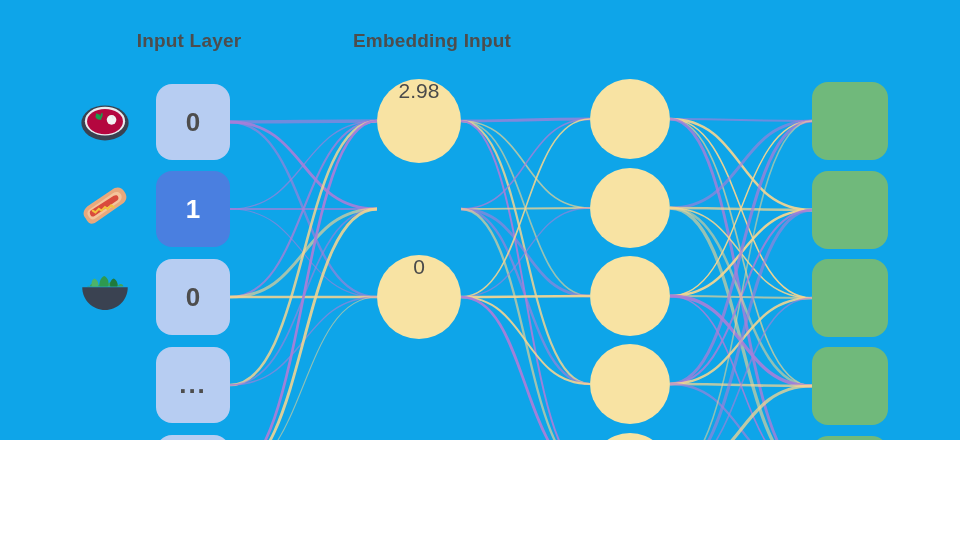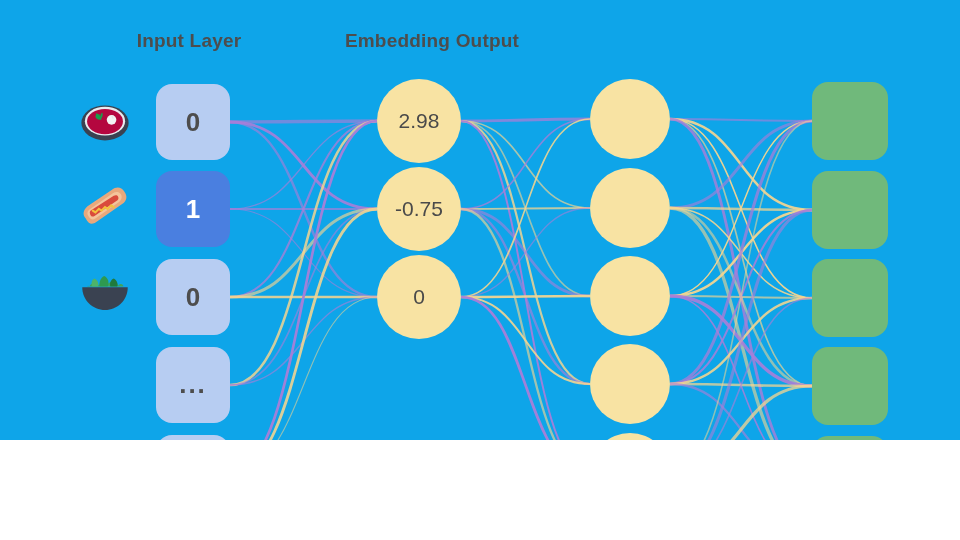--- a/index.html
+++ b/index.html
@@ -66,21 +66,21 @@
     font-size: 26px;
     line-height: 0.6;
   }
   .embed-node {
     position: absolute;
     width: 84px;
     height: 84px;
     border-radius: 50%;
     background: #f8e3a3;
     display: flex;
-    align-items: center;
+    align-items: flex-start;
     justify-content: center;
     font-size: 21px;
     font-weight: normal;
     color: #4a4a4a;
   }
   .hidden-node {
     position: absolute;
     width: 80px;
     height: 80px;
     border-radius: 50%;
@@ -93,21 +93,21 @@
     border-radius: 16px;
     background: #70b97b;
   }
 </style>
 </head>
 <body>
 
 <div id="canvas">
 
   <div class="layer-title" style="left:189px;">Input Layer</div>
-  <div class="layer-title" style="left:432px;">Embedding Output</div>
+  <div class="layer-title" style="left:432px;">Embedding Input</div>
 
   <svg id="edges" viewBox="0 0 960 540">
       <path d="M 230 122 C 306.44 122, 300.56 121, 377 121" stroke="#a87ed8" stroke-width="3.3408169906804686" fill="none" opacity="0.6340338514423366"></path>
       <path d="M 230 122 C 306.44 122, 300.56 209, 377 209" stroke="#a87ed8" stroke-width="2.84168274781714" fill="none" opacity="0.904907564511459"></path>
       <path d="M 230 122 C 306.44 122, 300.56 297, 377 297" stroke="#a87ed8" stroke-width="2.439672337781849" fill="none" opacity="0.6276380153775972"></path>
       <path d="M 230 209 C 306.44 209, 300.56 121, 377 121" stroke="#a87ed8" stroke-width="1.3252493338208298" fill="none" opacity="0.6637443981732213"></path>
       <path d="M 230 209 C 306.44 209, 300.56 209, 377 209" stroke="#a87ed8" stroke-width="1.2691809820196795" fill="none" opacity="0.9189286598905893"></path>
       <path d="M 230 209 C 306.44 209, 300.56 297, 377 297" stroke="#a87ed8" stroke-width="1.157686770194414" fill="none" opacity="0.6035635589607228"></path>
       <path d="M 230 297 C 306.44 297, 300.56 121, 377 121" stroke="#a87ed8" stroke-width="2.140766735437501" fill="none" opacity="0.7836818514351762"></path>
       <path d="M 230 297 C 306.44 297, 300.56 209, 377 209" stroke="#f5d590" stroke-width="2.9307039710773095" fill="none" opacity="0.6408795721797651"></path>
@@ -215,23 +215,20 @@
   <div class="input-node" style="left:156px; top:347px;">
     <span class="dots">...</span>
   </div>
   <div class="input-node" style="left:156px; top:435px;">
     <span>0</span>
   </div>
 
   <div class="embed-node" style="left:377px; top:79px;">
     <span>2.98</span>
   </div>
-  <div class="embed-node" style="left:377px; top:167px;">
-    <span>-0.75</span>
-  </div>
   <div class="embed-node" style="left:377px; top:255px;">
     <span>0</span>
   </div>
 
   <div class="hidden-node" style="left:590px; top:79px;"></div>
   <div class="hidden-node" style="left:590px; top:168px;"></div>
   <div class="hidden-node" style="left:590px; top:256px;"></div>
   <div class="hidden-node" style="left:590px; top:344px;"></div>
   <div class="hidden-node" style="left:590px; top:433px;"></div>
 

